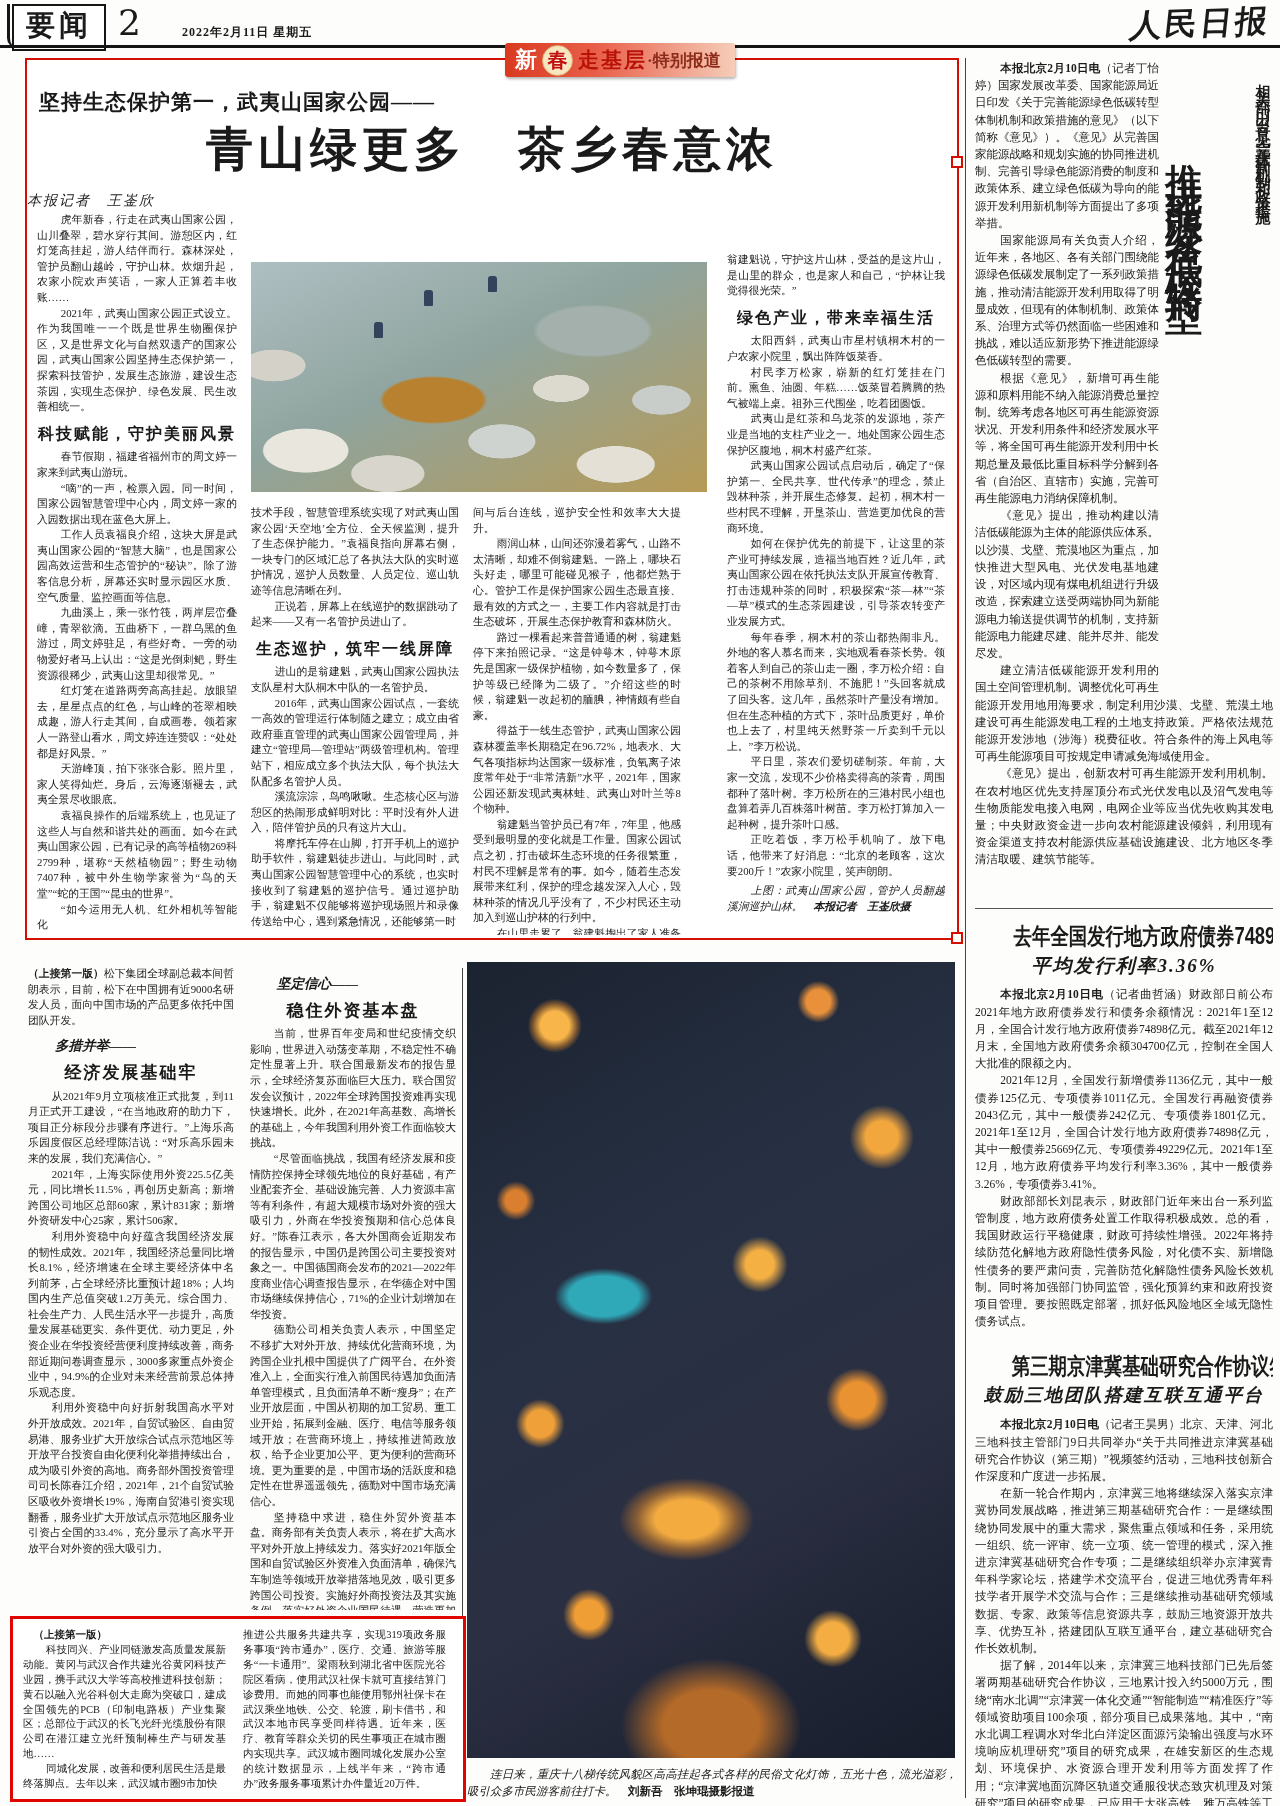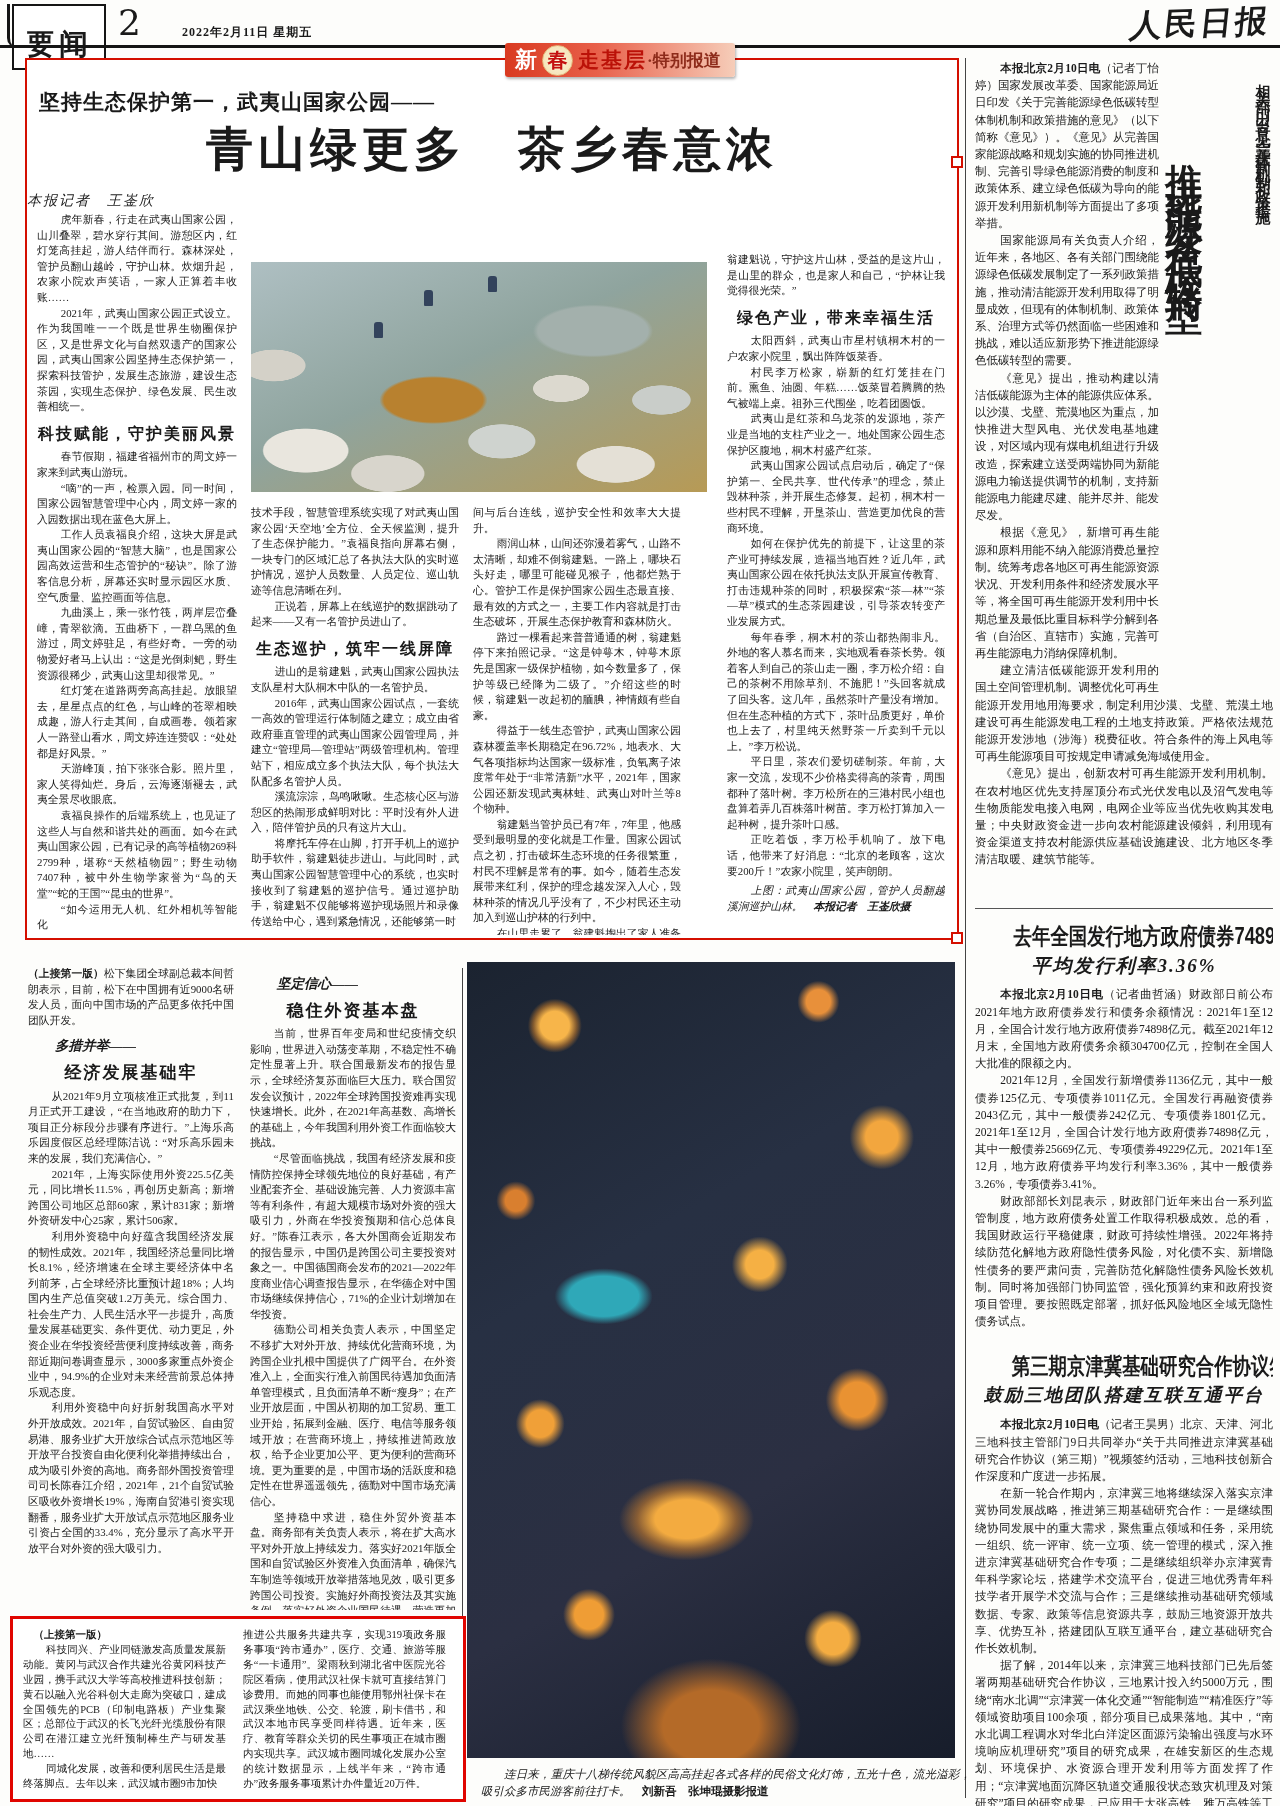--- a/index.html
+++ b/index.html
@@ -1,20 +1,20 @@
 <!DOCTYPE html>
 <html><head>
 <meta charset="utf-8">
 <style>
   html,body{margin:0;padding:0;}
   body{width:1280px;height:1806px;position:relative;background:#fdfdfb;font-family:"Liberation Serif","DejaVu Serif",serif;color:#1a1a1a;overflow:hidden;}
   
   .hdr-rule{position:absolute;left:0;top:45px;width:1280px;height:3px;background:#151515;}
   .hdr-stub{position:absolute;left:7px;top:4px;width:14px;height:44px;border-left:3px solid #151515;border-bottom:0;border-bottom-left-radius:10px;}
-  .yw-box{position:absolute;left:12px;top:4px;border:2px solid #151515;padding:19px 12px 3px 12px;background:#fff;}
+  .yw-box{position:absolute;left:12px;top:4px;border:2px solid #151515;padding:0 12px 3px 12px;background:#fff;}
   .yw{font-size:29px;font-weight:bold;letter-spacing:4px;}
   .pagenum{position:absolute;left:118px;top:2px;font-size:36px;font-family:"DejaVu Serif",serif;}
   .dateline{position:absolute;left:182px;top:24px;font-size:12px;font-weight:bold;letter-spacing:1px;}
   .masthead{position:absolute;right:10px;top:2px;font-size:32px;font-weight:bold;font-family:"DejaVu Serif",serif;transform:skewX(-8deg) rotate(-2deg);letter-spacing:3px;}
   
   .mainframe{position:absolute;left:25px;top:58px;width:930px;height:878px;border:2.5px solid #d40f00;background:#fff;}
   .orn{position:absolute;width:8px;height:8px;background:#fff;border:2.5px solid #d40f00;}
   .kicker{position:absolute;left:12px;top:28px;font-size:21px;font-weight:bold;letter-spacing:1px;}
   .headline{position:absolute;left:0;top:58px;width:100%;text-align:center;font-family:"Liberation Sans","DejaVu Sans",sans-serif;font-weight:bold;font-size:47px;letter-spacing:5px;}
   .byline{position:absolute;left:0;top:132px;width:100%;text-align:left;font-size:14px;letter-spacing:2px;font-style:italic;}
@@ -67,21 +67,21 @@
     radial-gradient(circle 26px at 10% 30%, #d97f2f 0 40%, transparent 75%),
     radial-gradient(ellipse 70px 40px at 28% 42%, #2fa8b8 0 50%, transparent 70%),
     radial-gradient(circle 40px at 60% 38%, #f5b044 0 35%, transparent 70%),
     radial-gradient(circle 34px at 15% 58%, #f0a038 0 40%, transparent 72%),
     radial-gradient(circle 44px at 80% 55%, #e99232 0 40%, transparent 72%),
     radial-gradient(ellipse 90px 55px at 45% 70%, #f3ab40 0 35%, rgba(230,140,40,.5) 55%, transparent 75%),
     radial-gradient(circle 36px at 25% 82%, #ef9d35 0 40%, transparent 72%),
     radial-gradient(circle 40px at 75% 85%, #f4ad42 0 40%, transparent 72%),
     radial-gradient(ellipse 120px 90px at 50% 96%, #b46a28 0 40%, transparent 75%),
     linear-gradient(150deg,#1b2330 0%,#273043 35%,#2b2f42 65%,#171d2b 100%);}
-  .caption{position:absolute;left:467px;top:1766px;width:490px;font-style:italic;font-size:11.5px;line-height:16.5px;text-align:justify;padding-left:14px;}
+  .caption{position:absolute;left:467px;top:1766px;width:490px;font-style:italic;font-size:11.5px;line-height:16.5px;text-align:justify;}
   .caption p{margin:0;text-indent:2em;}
   .caption b{font-style:normal;font-weight:bold;}
 </style>
 </head>
 <body>
 
 <div class="hdr-stub"></div>
 <div class="yw-box">
   <span class="yw">要闻</span>
 </div>
@@ -159,22 +159,22 @@
 <div class="vrule" style="left:965px;top:58px;height:1740px;"></div>
 
 <div class="rcol" style="top:60px;height:806px;">
   <div class="vhead">
     <div class="vh-sub">相关部门出台意见完善体制机制和政策措施</div>
     <div class="vh-main">推进能源绿色低碳转型</div>
   </div>
   <div>
       <p><b>本报北京2月10日电</b>（记者丁怡婷）国家发展改革委、国家能源局近日印发《关于完善能源绿色低碳转型体制机制和政策措施的意见》（以下简称《意见》）。《意见》从完善国家能源战略和规划实施的协同推进机制、完善引导绿色能源消费的制度和政策体系、建立绿色低碳为导向的能源开发利用新机制等方面提出了多项举措。</p>
       <p>国家能源局有关负责人介绍，近年来，各地区、各有关部门围绕能源绿色低碳发展制定了一系列政策措施，推动清洁能源开发利用取得了明显成效，但现有的体制机制、政策体系、治理方式等仍然面临一些困难和挑战，难以适应新形势下推进能源绿色低碳转型的需要。</p>
+      <p>根据《意见》，新增可再生能源和原料用能不纳入能源消费总量控制。统筹考虑各地区可再生能源资源状况、开发利用条件和经济发展水平等，将全国可再生能源开发利用中长期总量及最低比重目标科学分解到各省（自治区、直辖市）实施，完善可再生能源电力消纳保障机制。</p>
       <p>《意见》提出，推动构建以清洁低碳能源为主体的能源供应体系。以沙漠、戈壁、荒漠地区为重点，加快推进大型风电、光伏发电基地建设，对区域内现有煤电机组进行升级改造，探索建立送受两端协同为新能源电力输送提供调节的机制，支持新能源电力能建尽建、能并尽并、能发尽发。</p>
-      <p>根据《意见》，新增可再生能源和原料用能不纳入能源消费总量控制。统筹考虑各地区可再生能源资源状况、开发利用条件和经济发展水平等，将全国可再生能源开发利用中长期总量及最低比重目标科学分解到各省（自治区、直辖市）实施，完善可再生能源电力消纳保障机制。</p>
       <p>建立清洁低碳能源开发利用的国土空间管理机制。调整优化可再生能源开发用地用海要求，制定利用沙漠、戈壁、荒漠土地建设可再生能源发电工程的土地支持政策。严格依法规范能源开发涉地（涉海）税费征收。符合条件的海上风电等可再生能源项目可按规定申请减免海域使用金。</p>
       <p>《意见》提出，创新农村可再生能源开发利用机制。在农村地区优先支持屋顶分布式光伏发电以及沼气发电等生物质能发电接入电网，电网企业等应当优先收购其发电量；中央财政资金进一步向农村能源建设倾斜，利用现有资金渠道支持农村能源供应基础设施建设、北方地区冬季清洁取暖、建筑节能等。</p>
     </div>
 </div>
 
 <div class="hrule" style="left:975px;top:908px;width:298px;"></div>
 
 <div class="rcol" style="top:922px;height:420px;">
   <div class="bh"><span>去年全国发行地方政府债券74898亿元</span></div>
   <div class="ksub">平均发行利率3.36%</div>

